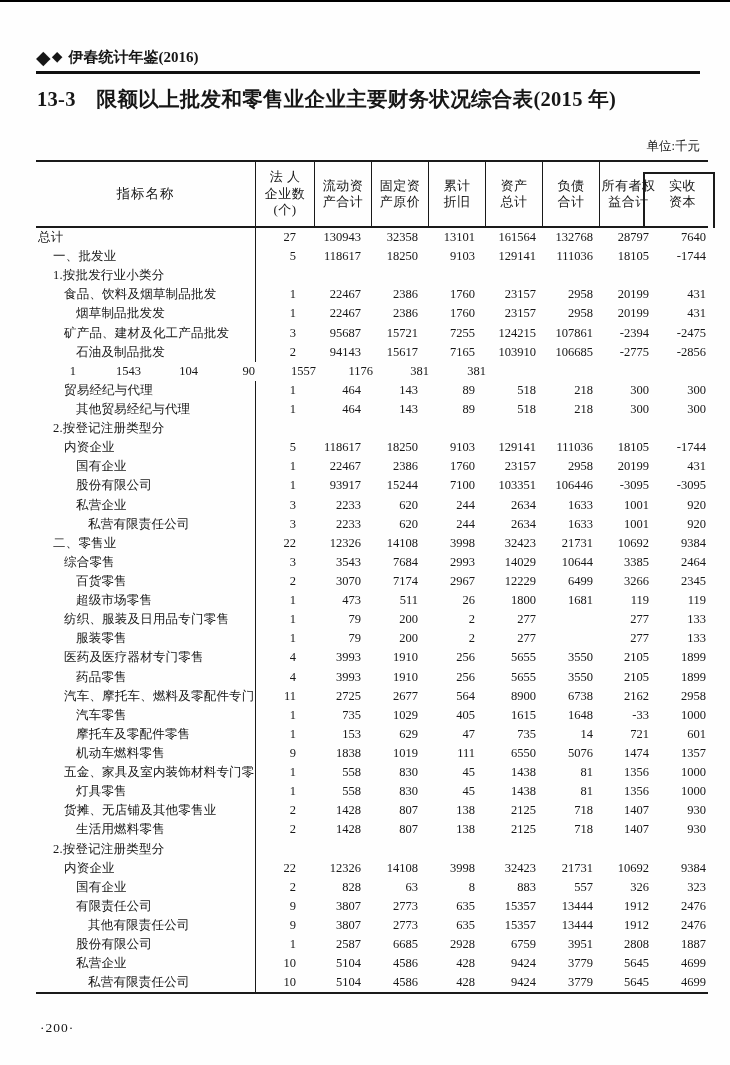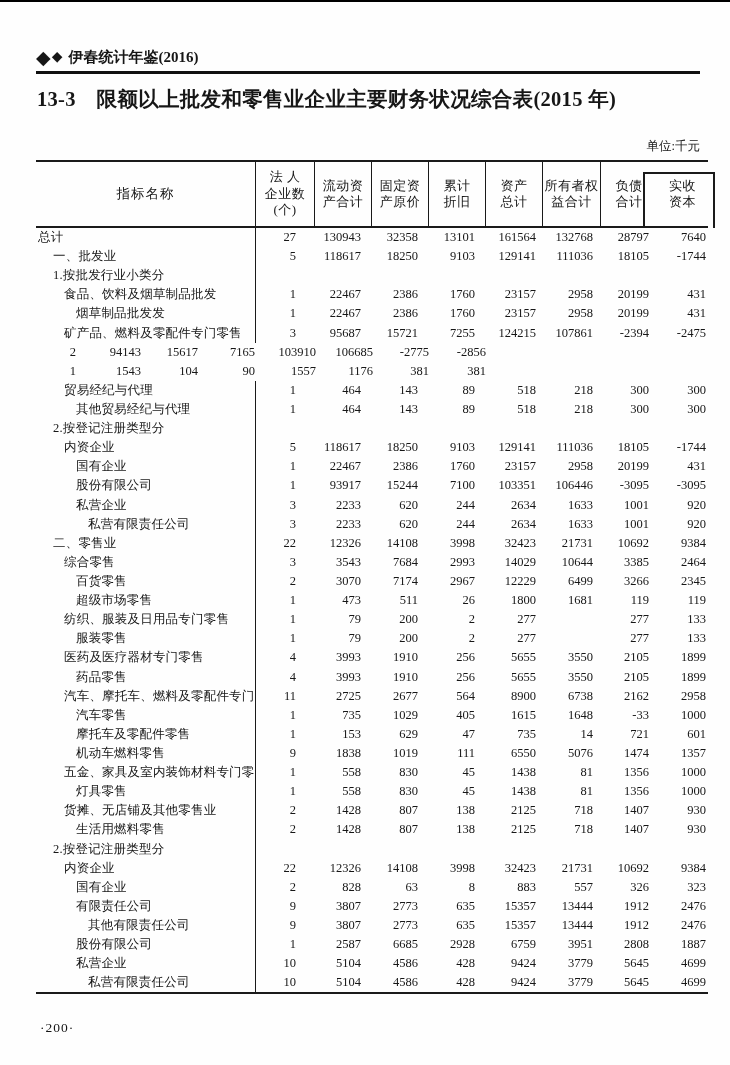--- a/index.html
+++ b/index.html
@@ -97,27 +97,27 @@
           <div>产原价</div>
         </div>
         <div class="hcell sep" style="width: 57px;">
           <div>累计</div>
           <div>折旧</div>
         </div>
         <div class="hcell sep" style="width: 57px;">
           <div>资产</div>
           <div>总计</div>
         </div>
+        <div class="hcell sep" style="width: 57px;">
+          <div>负债</div>
+          <div>合计</div>
+        </div>
         <div class="hcell sep" style="width: 58px;">
           <div>所有者权</div>
           <div>益合计</div>
-        </div>
-        <div class="hcell sep" style="width: 57px;">
-          <div>负债</div>
-          <div>合计</div>
         </div>
         <div class="hcell last" style="width: 51px;">
           <div>实收</div>
           <div>资本</div>
           <div class="inset-box"></div>
         </div>
       </div>
     <div class="tbody">
 
     <div class="trow">
@@ -169,31 +169,32 @@
           <div class="val" style="width: 58px; padding-right: 18px;">1</div>
           <div class="val" style="width: 57px; padding-right: 10px;">22467</div>
           <div class="val" style="width: 57px; padding-right: 10px;">2386</div>
           <div class="val" style="width: 57px; padding-right: 10px;">1760</div>
           <div class="val" style="width: 57px; padding-right: 6px;">23157</div>
           <div class="val" style="width: 57px; padding-right: 6px;">2958</div>
           <div class="val" style="width: 58px; padding-right: 8px;">20199</div>
           <div class="val" style="width: 51px; padding-right: 2px;">431</div>
         </div>
         <div class="trow">
-          <div class="rname" style="padding-left: 28px;">矿产品、燃料及零配件专门零售</div>
+          <div class="rname" style="padding-left: 28px;">矿产品、建材及化工产品批发</div>
           <div class="val" style="width: 58px; padding-right: 18px;">3</div>
           <div class="val" style="width: 57px; padding-right: 10px;">95687</div>
           <div class="val" style="width: 57px; padding-right: 10px;">15721</div>
           <div class="val" style="width: 57px; padding-right: 10px;">7255</div>
           <div class="val" style="width: 57px; padding-right: 6px;">124215</div>
           <div class="val" style="width: 57px; padding-right: 6px;">107861</div>
           <div class="val" style="width: 58px; padding-right: 8px;">-2394</div>
           <div class="val" style="width: 51px; padding-right: 2px;">-2475</div>
         </div>
         <div class="trow">
+          <div class="rname" style="padding-left: 40px;">石油及制品批发</div>
           <div class="val" style="width: 58px; padding-right: 18px;">2</div>
           <div class="val" style="width: 57px; padding-right: 10px;">94143</div>
           <div class="val" style="width: 57px; padding-right: 10px;">15617</div>
           <div class="val" style="width: 57px; padding-right: 10px;">7165</div>
           <div class="val" style="width: 57px; padding-right: 6px;">103910</div>
           <div class="val" style="width: 57px; padding-right: 6px;">106685</div>
           <div class="val" style="width: 58px; padding-right: 8px;">-2775</div>
           <div class="val" style="width: 51px; padding-right: 2px;">-2856</div>
         </div>
         <div class="trow">

